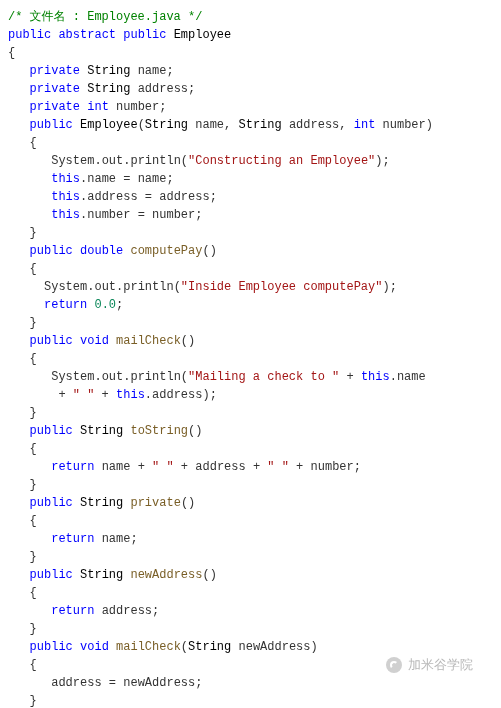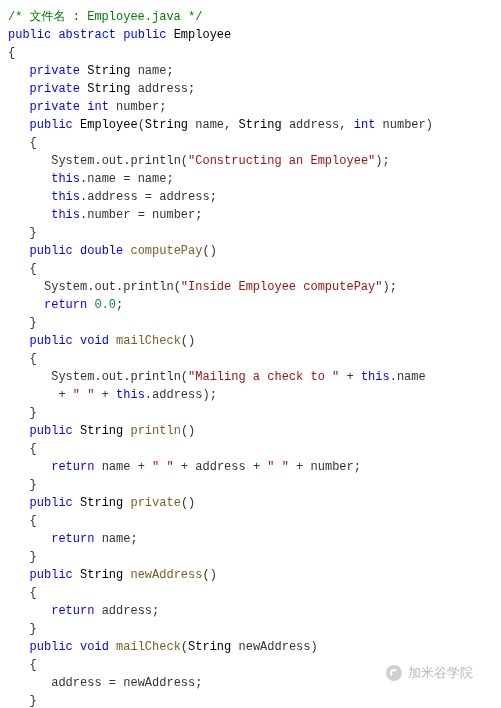--- a/index.html
+++ b/index.html
@@ -21,21 +21,21 @@
   .comment { color: #008200; }
   .kw { color: #0000ff; }
   .cls { color: #000000; }
   .str { color: #a31515; }
   .def { color: #333; }
   .method { color: #795e26; }
   .num { color: #098658; text-align: right; }
   .watermark {
     position: fixed;
     right: 20px;
-    bottom: 22px;
+    bottom: 30px;
     font-family: "Microsoft YaHei", sans-serif;
     font-size: 13px;
     color: #b8b8b8;
     pointer-events: none;
     padding: 4px 8px;
   }
   .wm-icon {
     display:inline-block;
     width:16px;height:16px;
     border-radius:50%;
@@ -74,21 +74,21 @@
    <span class="kw">public</span> <span class="kw">double</span> <span class="method">computePay</span>()
    {
      <span class="def">System.out.println</span>(<span class="str">"Inside Employee computePay"</span>);
      <span class="kw">return</span> <span class="num">0.0</span>;
    }
    <span class="kw">public</span> <span class="kw">void</span> <span class="method">mailCheck</span>()
    {
       <span class="def">System.out.println</span>(<span class="str">"Mailing a check to "</span> + <span class="kw">this</span>.<span>name</span>
        + <span class="str">" "</span> + <span class="kw">this</span>.<span>address</span>);
    }
-   <span class="kw">public</span> <span class="cls">String</span> <span class="method">println</span>()
+   <span class="kw">public</span> <span class="cls">String</span> <span class="method">toString</span>()
    {
       <span class="kw">return</span> <span>name</span> + <span class="str">" "</span> + <span>address</span> + <span class="str">" "</span> + <span>number</span>;
    }
    <span class="kw">public</span> <span class="cls">String</span> <span class="method">private</span>()
    {
       <span class="kw">return</span> <span>name</span>;
    }
    <span class="kw">public</span> <span class="cls">String</span> <span class="method">newAddress</span>()
    {
       <span class="kw">return</span> <span>address</span>;

